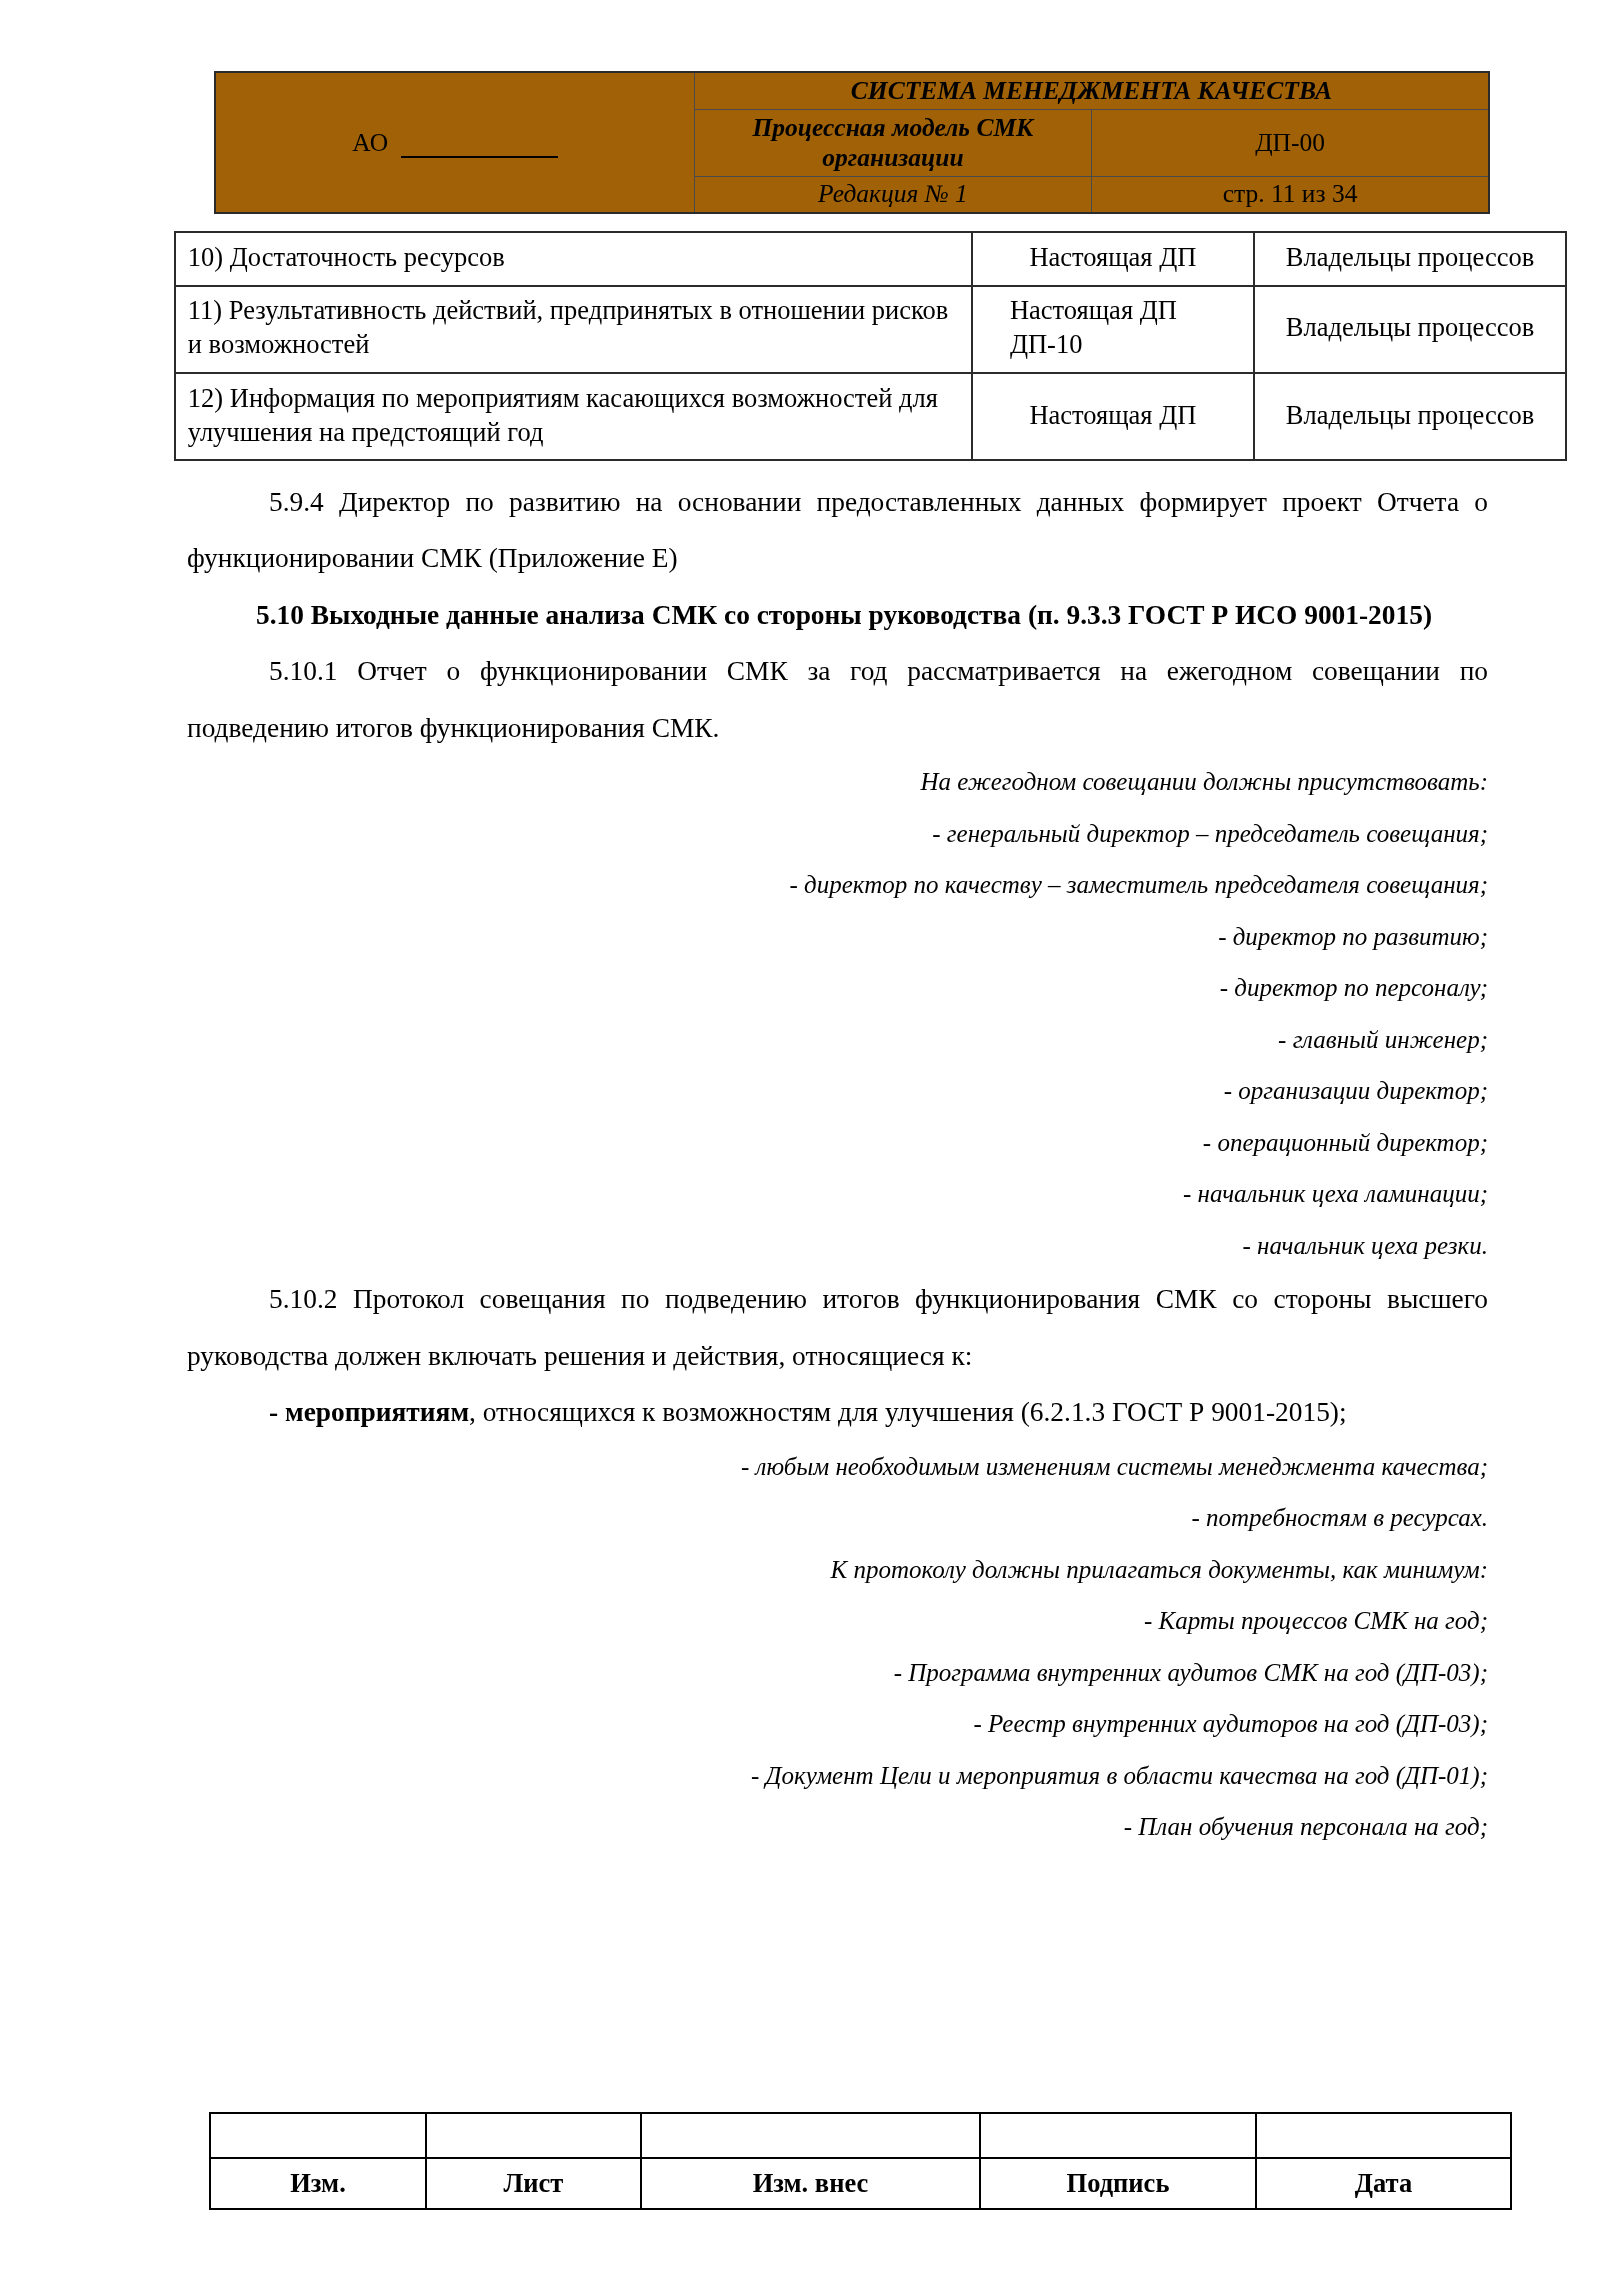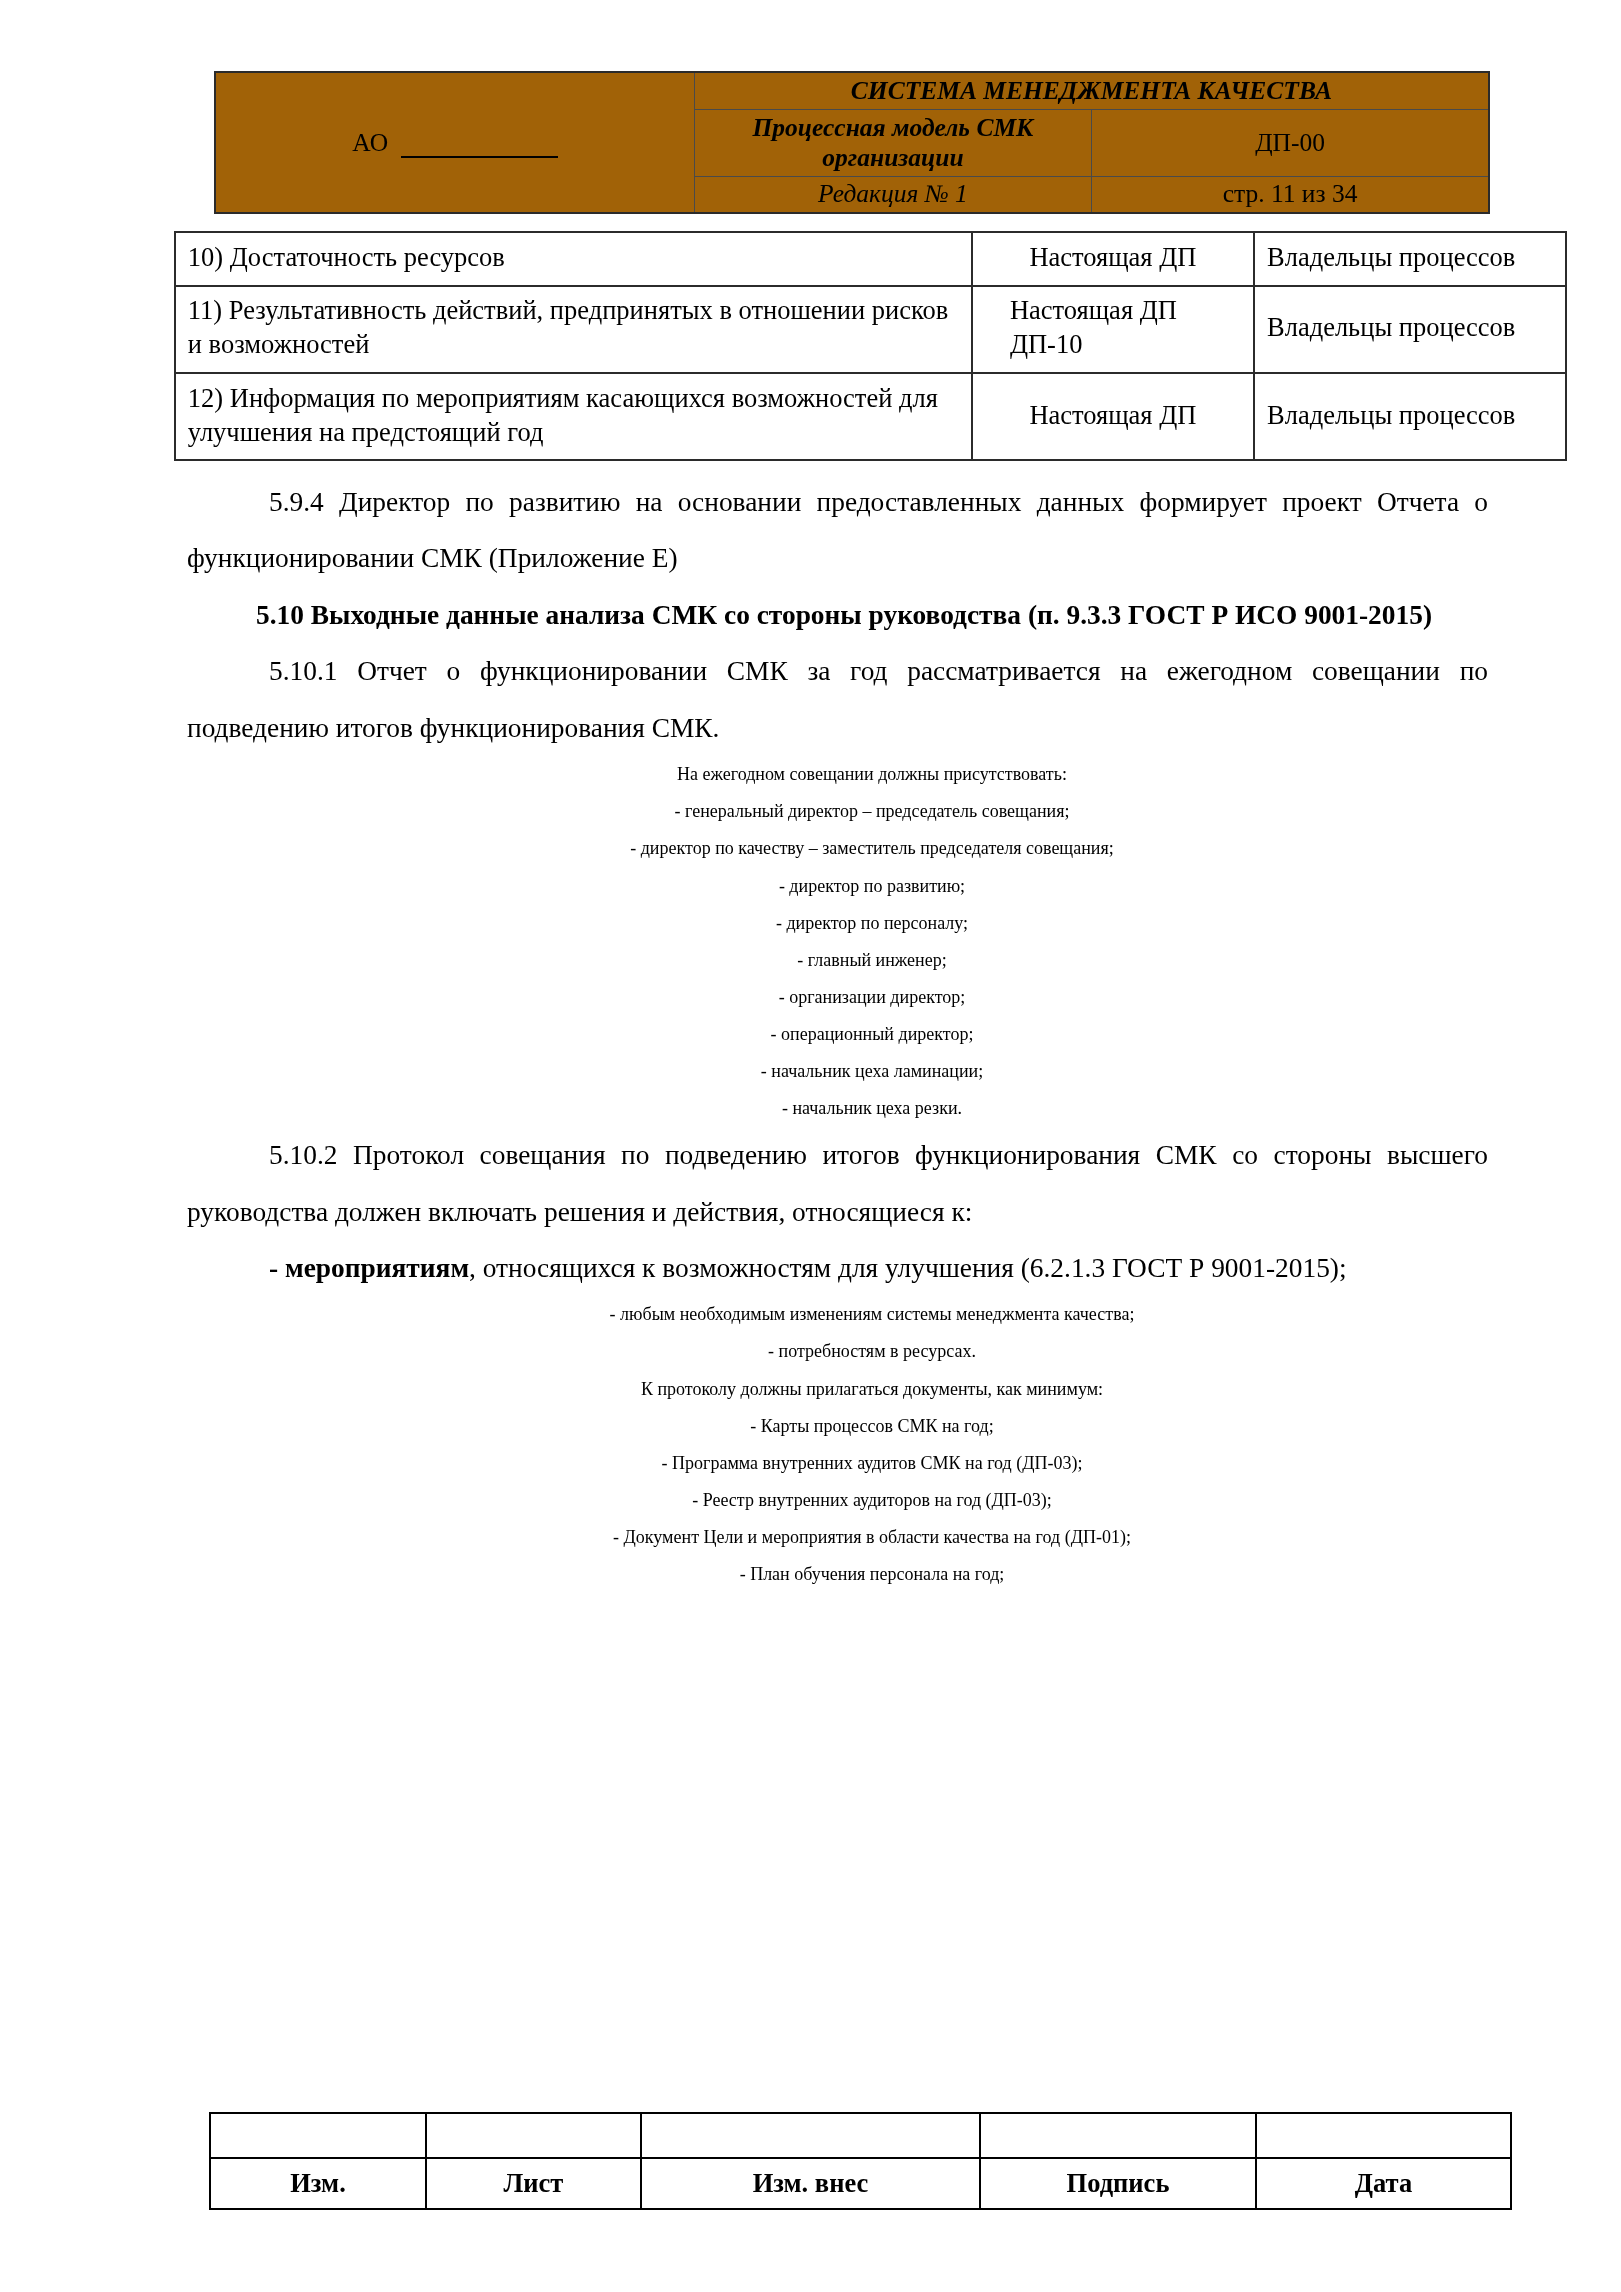--- a/index.html
+++ b/index.html
@@ -89,21 +89,21 @@
   }
   .req-table td {
     border: 2px solid #2b2b2b;
     vertical-align: middle;
     padding: 7.8px 11.8px 9.8px 11.8px;
     font-size: 26.5px;
     line-height: 1.28;
   }
   .req-c1 { width: 771px; text-align: left; }
   .req-c2 { width: 257px; text-align: center; }
-  .req-c3 { width: 286px; text-align: left; padding-left: 21.6px; margin-left: 32px; }
+  .req-c3 { width: 286px; text-align: center; padding-left: 21.6px; margin-left: 32px; }
   .req-c2 .two-line { text-align: left; padding-left: 25.5px; }
 
   
   .body-text {
     position: absolute;
     left: 174px;
     width: 1314px;
     font-size: 27.4px;
     line-height: 1.0;
   }
@@ -117,24 +117,25 @@
   p.heading {
     margin: 0;
     text-align: justify;
     text-indent: 82px;
     font-weight: bold;
     line-height: 2.06;
     font-size: 27.4px;
   }
   p.item {
     margin: 0;
-    text-align: center;
+    text-align: right;
     text-indent: 82px;
     line-height: 2.06;
-    font-size: 18px;
+    font-size: 25px;
+    font-style: italic;
   }
   .b { font-weight: bold; }
 
   
   .footer-table {
     position: absolute;
     left: 209px;
     top: 2112px;
     width: 1281px;
     border-collapse: collapse;

